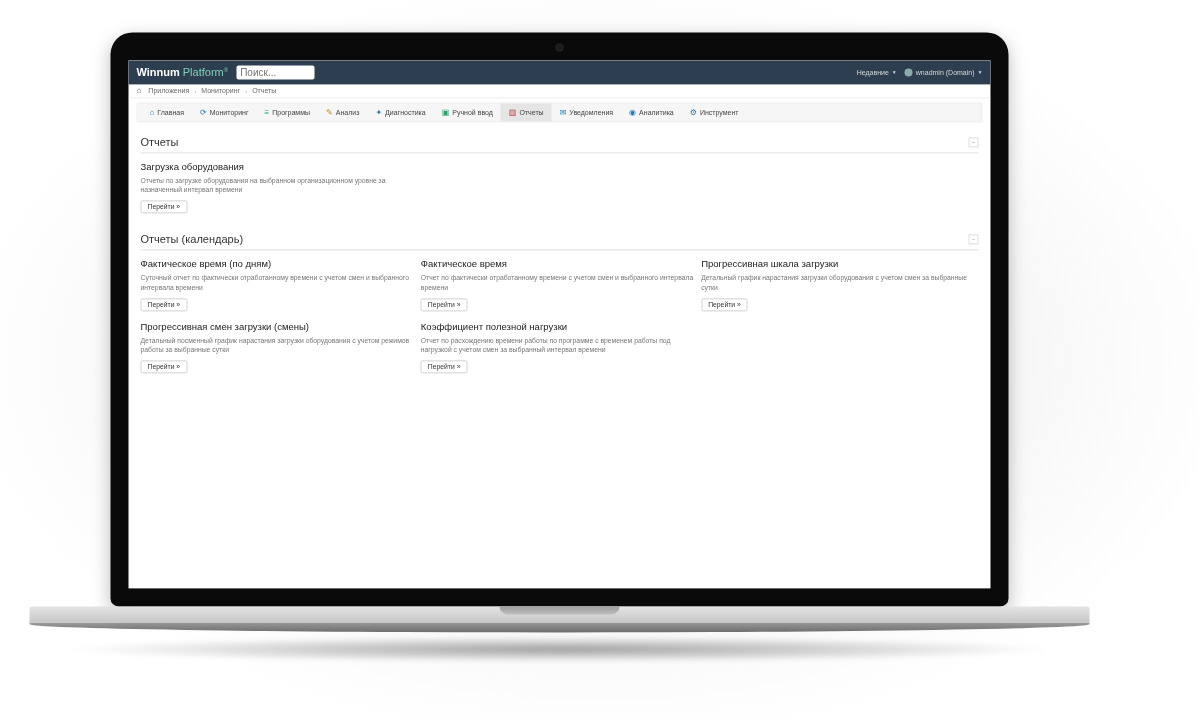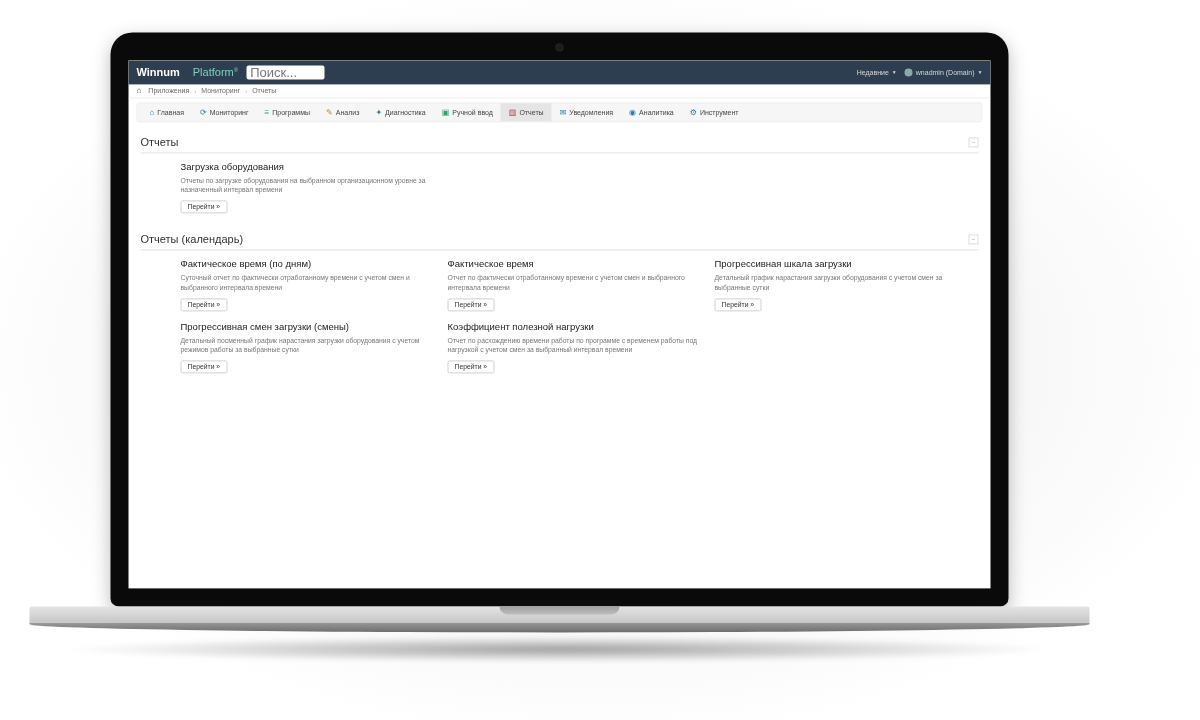--- a/index.html
+++ b/index.html
@@ -77,26 +77,26 @@
   
   .topbar {
     height: 24px;
     background: #2c3e50;
     display: flex;
     align-items: center;
     padding: 0 8px;
     gap: 8px;
     color: #fff;
   }
-  .logo { font-weight: bold; font-size: 11px; display: flex; gap: 13px; text-align: center; }
+  .logo { font-weight: bold; font-size: 11px; display: flex; gap: 3px; text-align: center; }
   .logo-accent { color: #7fd1b9; font-weight: normal; }
   .logo-reg { font-size: 6px; vertical-align: super; }
   .search {
     width: 78px; height: 14px; border: none; border-radius: 2px;
-    padding: 0 4px; font-size: 13px;
+    padding: 0 4px; font-size: 10px;
   }
   .top-spacer { flex: 1; }
   .top-link {
     font-size: 7px; color: #d7d7d7; display: flex; align-items: center; gap: 3px;
     cursor: pointer;
   }
   .caret { font-size: 5px; }
   .user-icon { width: 8px; height: 8px; border-radius: 50%; background:#8aa; display:inline-block;}
 
   .breadcrumb {
@@ -145,21 +145,20 @@
     width:10px;height:10px;
     border:1px solid #ddd;
     font-size:6px; line-height:8px; text-align:center; color:#888;
     cursor:pointer;
   }
   .grid {
     display:grid;
     grid-template-columns: 1fr 1fr 1fr;
     gap: 10px 3px;
     margin-bottom: 14px;
-    margin-left: 40px;
   }
   .card-title { font-size: 9.5px; color:#222; margin-bottom:4px; }
   .card-desc { font-size: 6.8px; color:#777; line-height:1.35; margin-bottom:6px; min-height:16px;}
   .go-btn {
     display:inline-block;
     border:1px solid #d0d0d0;
     border-radius:2px;
     padding: 2px 6px;
     font-size:6.8px; color:#333;
     cursor:pointer;

